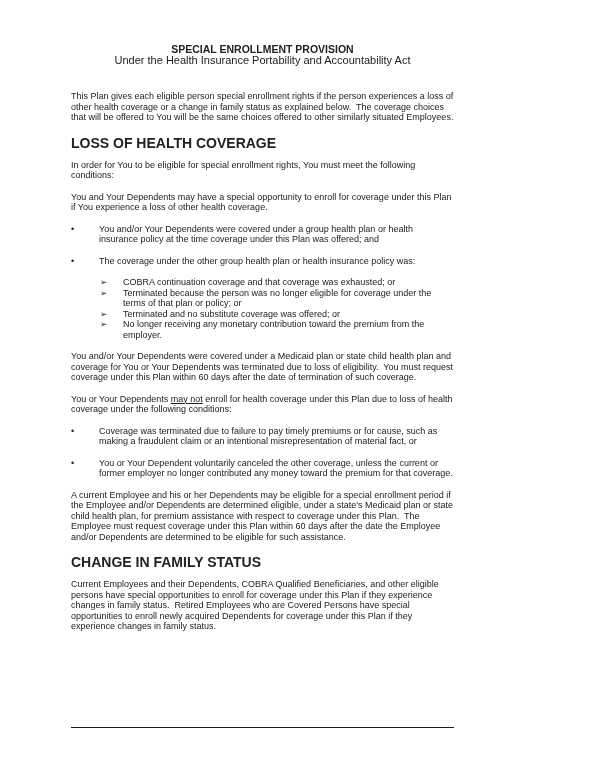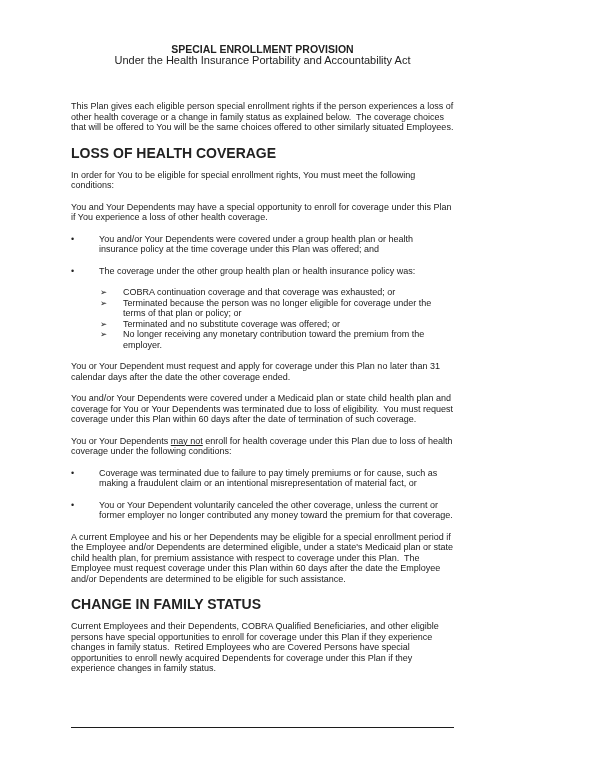--- a/index.html
+++ b/index.html
@@ -17,21 +17,21 @@
   .content {
     position: absolute;
     left: 71px;
     right: 70px;
     top: 0;
   }
   .title-block { text-align: center; padding-top: 43px; }
   .doc-title { font-weight: bold; font-size: 10.5px; line-height: 12px; }
   .doc-subtitle { font-size: 11px; line-height: 11px; }
   .para { margin: 0 0 11px 0; white-space: pre-wrap; }
-  .intro { margin-top: 35px; }
+  .intro { margin-top: 25px; }
   .heading {
     font-weight: bold;
     font-size: 14px;
     line-height: 11px;
     margin: 15px 0 11px 0;
   }
   .bullet-row { display: flex; margin: 0 0 11px 0; }
   .bullet-marker { width: 28px; flex: none; }
   .sub-bullets { margin: 11px 0 11px 29px; }
   .sub-bullet-row { display: flex; margin: 0; }
@@ -95,21 +95,20 @@
       <div class="sub-bullet-row">
         <span class="sub-bullet-marker">➢</span>
         <div class="bullet-text">Terminated and no substitute coverage was offered; or</div>
       </div>
       <div class="sub-bullet-row">
         <span class="sub-bullet-marker">➢</span>
         <div class="bullet-text">No longer receiving any monetary contribution toward the premium from the employer.</div>
       </div>
     </div>
 
-    <p class="para">You or Your Dependent must request and apply for coverage under this Plan no later than 31 calendar days after the date the other coverage ended.</p>
     <p class="para">You and/or Your Dependents were covered under a Medicaid plan or state child health plan and coverage for You or Your Dependents was terminated due to loss of eligibility.  You must request coverage under this Plan within 60 days after the date of termination of such coverage.</p>
 
     <p class="para"><span>You or Your Dependents </span><span class="u">may not</span><span> enroll for health coverage under this Plan due to loss of health coverage under the following conditions:</span></p>
 
     <div class="bullet-row">
       <span class="bullet-marker">•</span>
       <div class="bullet-text">Coverage was terminated due to failure to pay timely premiums or for cause, such as making a fraudulent claim or an intentional misrepresentation of material fact, or</div>
     </div>
     <div class="bullet-row">
       <span class="bullet-marker">•</span>

